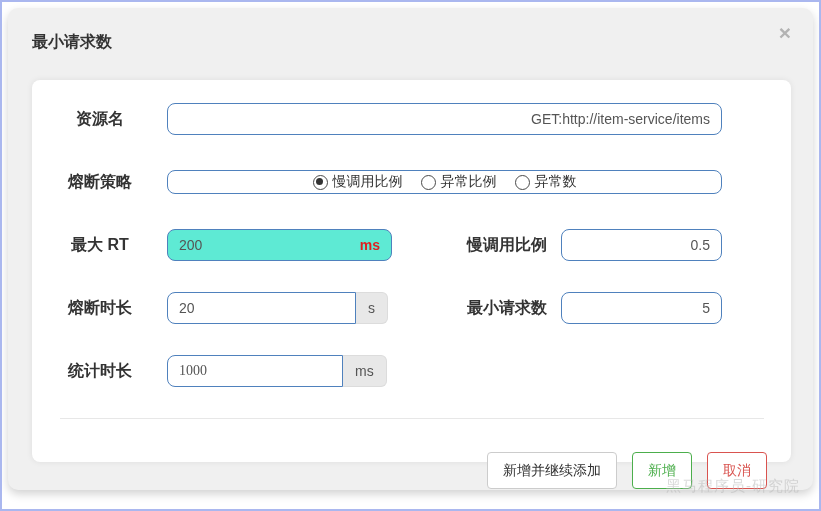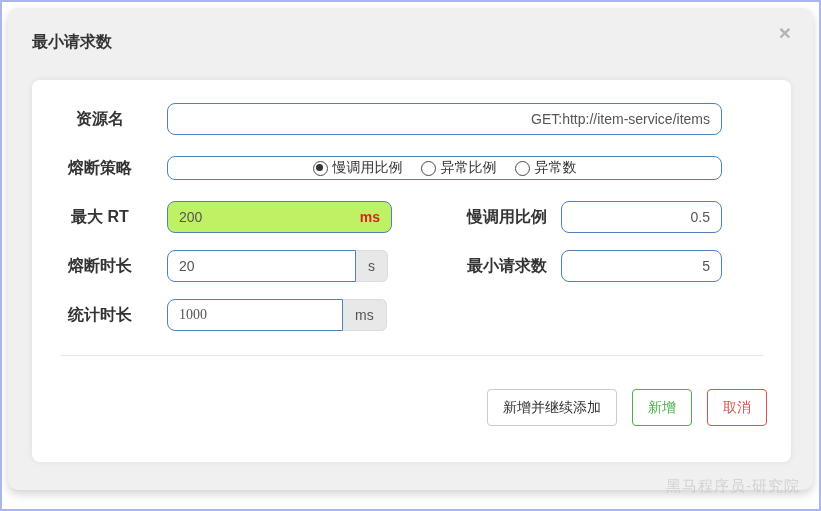--- a/index.html
+++ b/index.html
@@ -30,21 +30,21 @@
   .card {
     position:absolute; left:24px; top:72px;
     width:759px; height:382px;
     background:#ffffff;
     border-radius:8px;
     box-shadow:0 0 6px rgba(0,0,0,0.08);
     padding-top:23px;
   }
   .form-row {
     display:flex; align-items:center;
-    height:32px; margin-bottom:17px;
+    height:32px; margin-bottom:31px;
     padding-left:8px;
   }
   .form-label {
     flex:0 0 120px;
     text-align:center;
     font-size:16px; font-weight:bold; color:#333;
   }
   .form-label.right-col {
     flex:0 0 155px; text-align:right; margin-right:14px;
   }
@@ -57,21 +57,21 @@
     background:#fff;
     font-size:14px; color:#555;
     padding:0 11px;
     outline:none;
     font-family:"Liberation Sans","DejaVu Sans",sans-serif;
     text-align:right;
   }
   .input-group { display:flex; height:32px; }
   .group-rounded {
     border:1.5px solid #4f81bd; border-radius:8px;
-    background:#bef264; display:flex; align-items:center;
+    background:#5eead4; display:flex; align-items:center;
     width:100%; height:32px;
   }
   .group-rounded input {
     border:none; outline:none; flex:1; min-width:0;
     font-size:14px; color:#555; padding:0 11px;
     background:transparent;
     font-family:"Liberation Sans","DejaVu Sans",sans-serif;
   }
   .unit-red {
     padding-right:11px; font-size:14px; font-weight:bold; color:#e01f1f;

